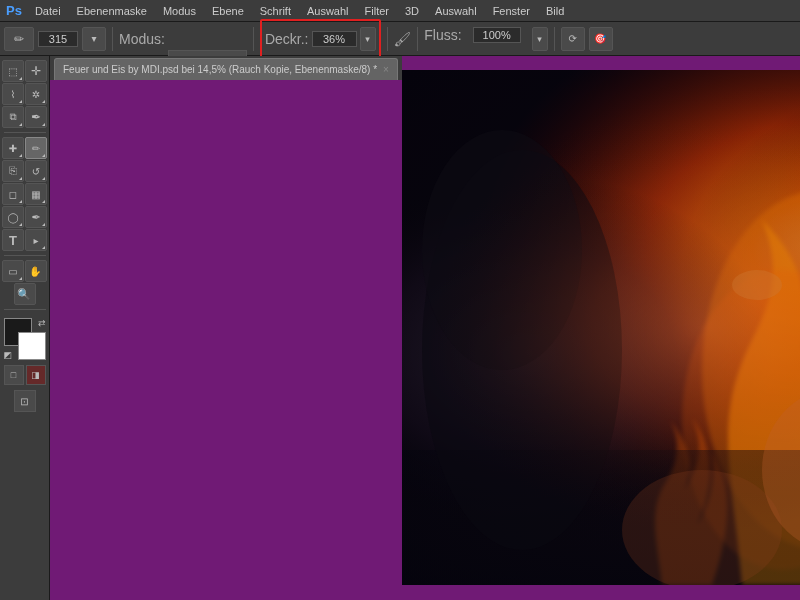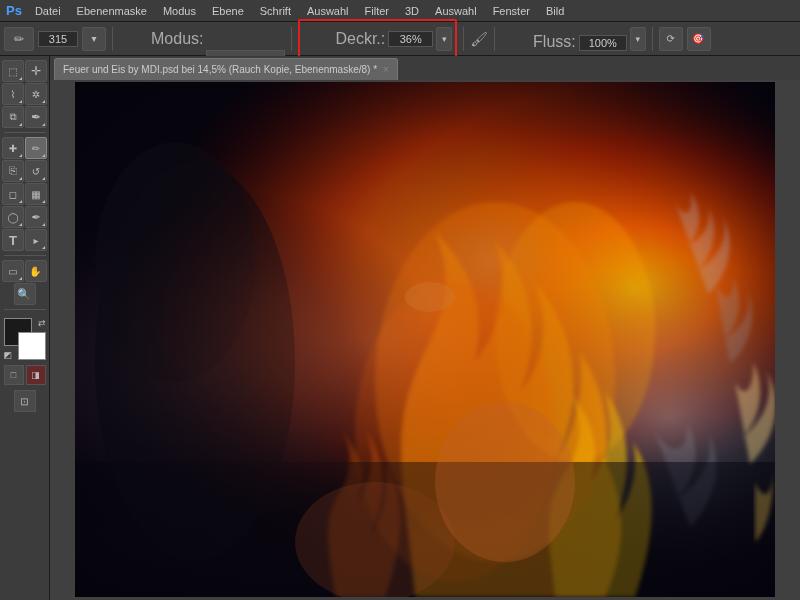--- a/index.html
+++ b/index.html
@@ -63,24 +63,23 @@
       height: 16px;
       background: #2b2b2b;
       border: 1px solid #555;
       color: #ccc;
       font-size: 11px;
       padding: 1px 4px;
       width: 38px;
       text-align: center;
     }
     .toolbar-label {
-      font-size: 16px;
+      font-size: 14px;
       color: #aaa;
       white-space: nowrap;
-      margin-left: 32px;
     }
     .toolbar-select {
       height: 22px;
       background: #4a4a4a;
       border: 1px solid #555;
       color: #ccc;
       font-size: 11px;
       padding: 0 2px;
       cursor: pointer;
     }
@@ -92,22 +91,22 @@
     .deckr-group {
       display: flex;
       align-items: center;
       gap: 3px;
       border: 2px solid #e02020;
       padding: 6px 3px;
       border-radius: 2px;
     }
     .fluss-group {
       display: flex;
-      align-items: flex-end;
-      gap: 3px;
+      align-items: flex-start;
+      gap: 11px;
     }
     .airbrush-icon {
       font-size: 14px;
       color: #aaa;
       cursor: pointer;
     }
 
     
     #content {
       display: flex;
@@ -229,23 +228,23 @@
       display: flex;
       align-items: center;
       justify-content: center;
       font-size: 10px;
       color: #bbb;
     }
 
     
     #canvas-area {
       flex: 1;
-      background: #404040;
-      display: flex;
-      flex-direction: column;
+      background: #701a75;
+      display: flex;
+      flex-direction: row;
       overflow: hidden;
     }
     #tab-bar {
       height: 24px;
       background: #3c3c3c;
       display: flex;
       align-items: flex-end;
       padding: 0 4px;
     }
     .tab {

